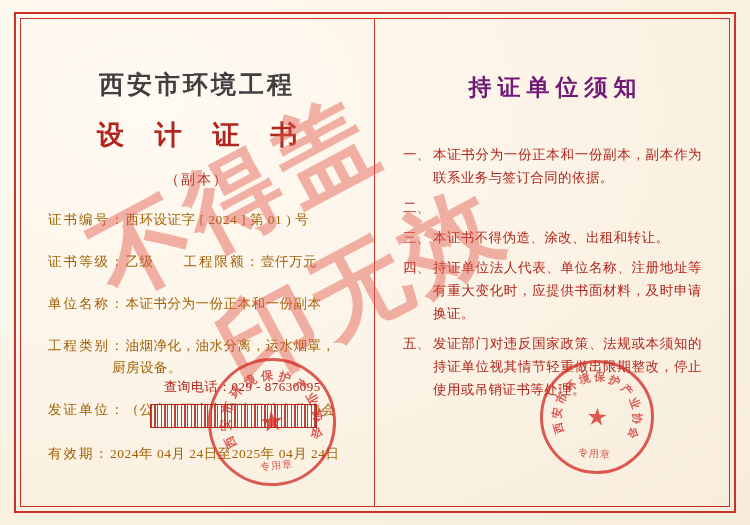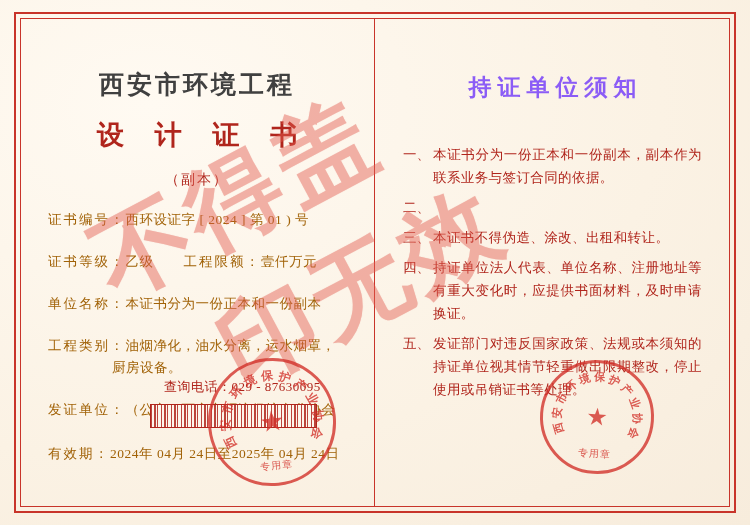--- a/index.html
+++ b/index.html
@@ -118,21 +118,21 @@
   }
   .field-indent {
     padding-left: 64px;
   }
   .rt-title {
     text-align: center;
     font-family: "Liberation Serif", serif;
     font-weight: bold;
     font-size: 23px;
     letter-spacing: 6px;
-    color: #8b5cf6;
+    color: #701a75;
     margin-top: 30px;
     padding-left: 6px;
   }
   .rt-list {
     margin-top: 40px;
   }
   .rt-item {
     display: flex;
     font-family: "Liberation Serif", serif;
     font-size: 13.5px;

